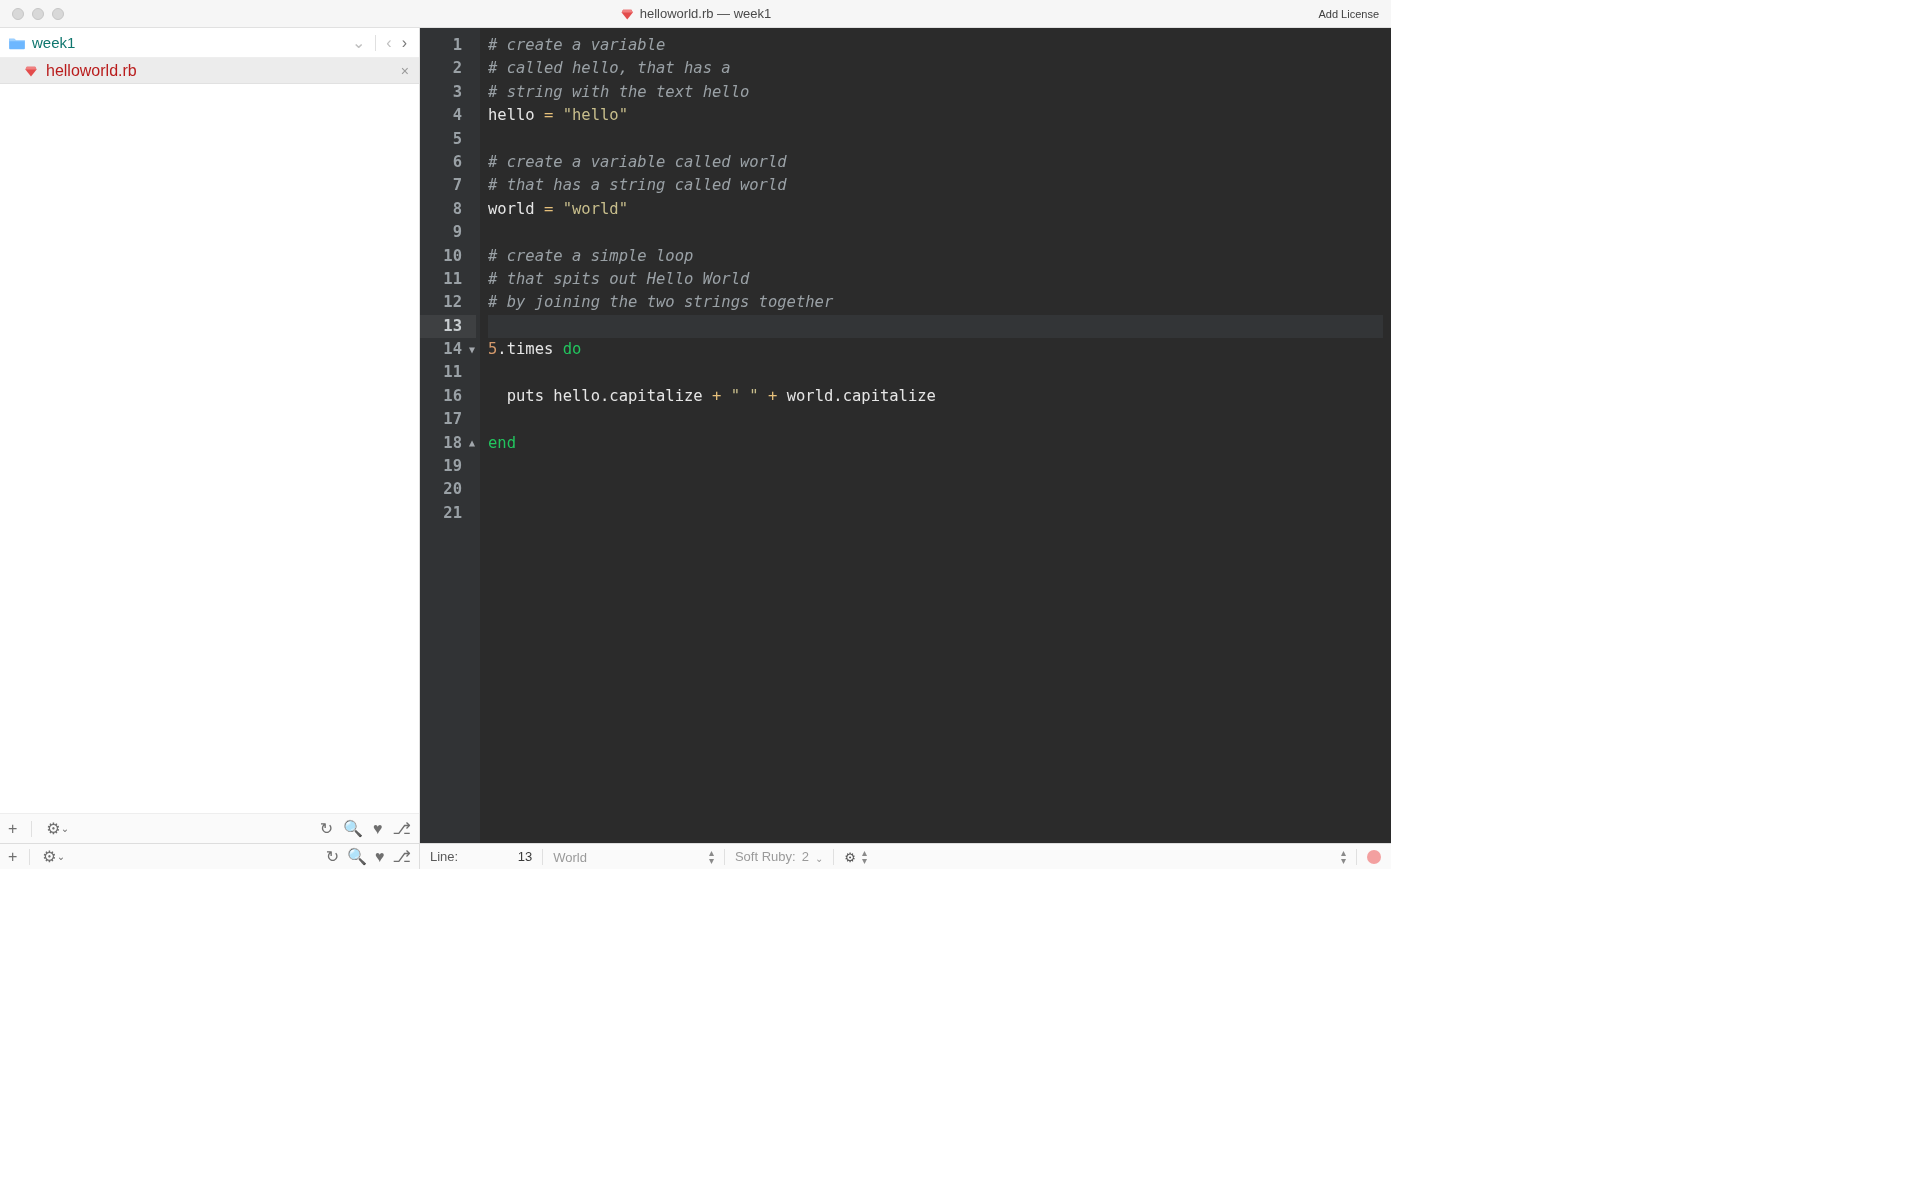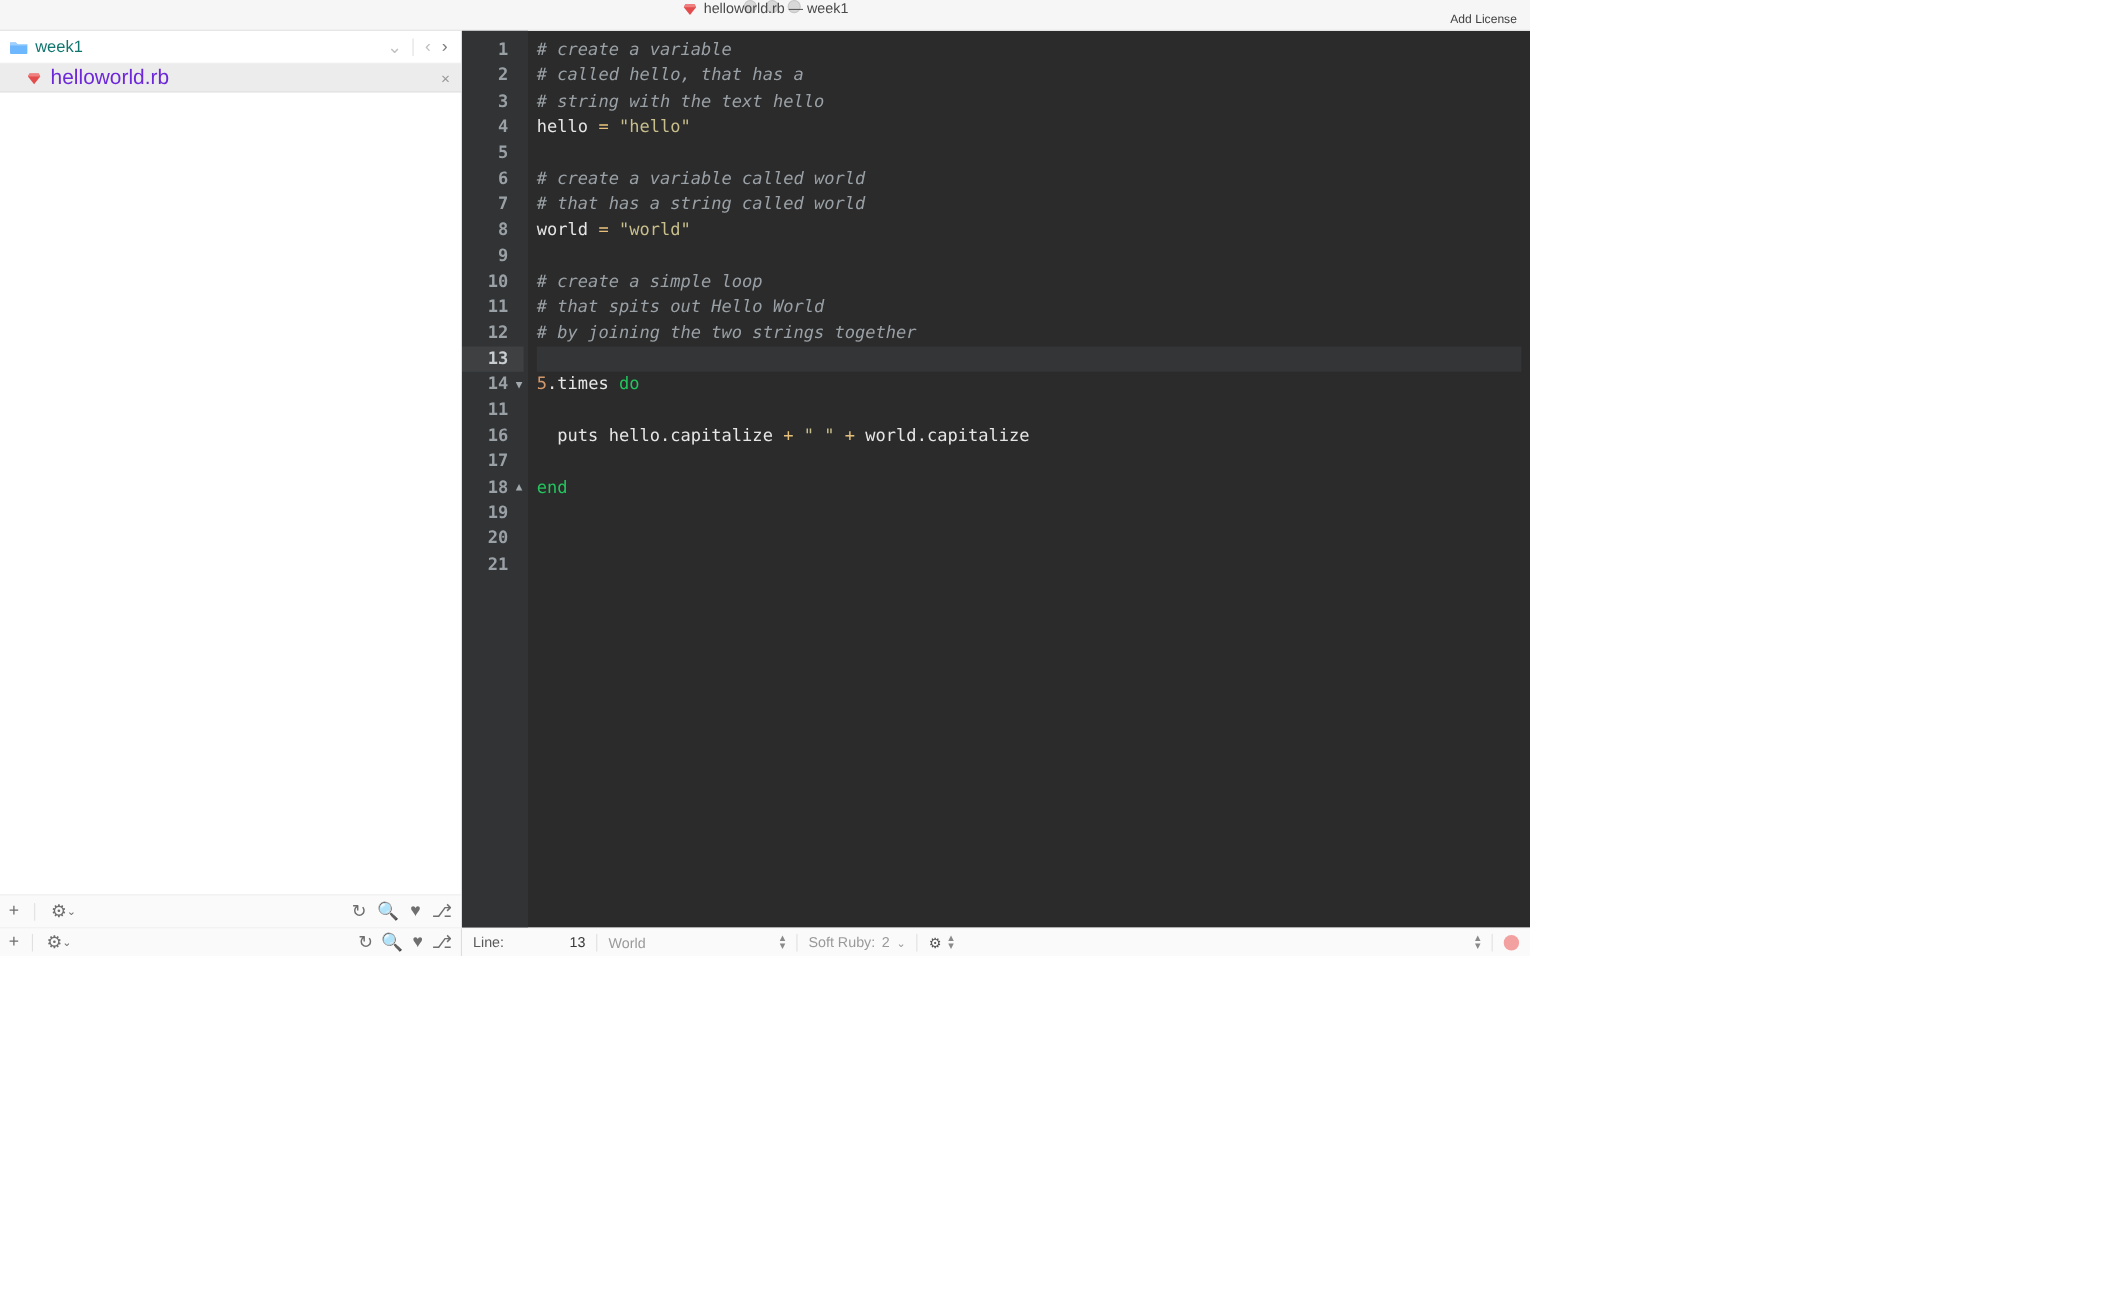--- a/index.html
+++ b/index.html
@@ -12,21 +12,20 @@
     }
 
     
     .title-bar {
       height: 28px;
       background: #f6f6f6;
       border-bottom: 1px solid #e1e1e1;
       display: flex;
       align-items: center;
       position: relative;
-      flex-direction: column;
     }
     .traffic-lights { display: flex; gap: 8px; padding-left: 12px; }
     .tl { width: 12px; height: 12px; border-radius: 50%; background: #d8d8d8; border: 1px solid #c6c6c6; }
     .title-center {
       position: absolute; left: 50%; transform: translateX(-50%);
       display: flex; align-items: center; gap: 6px;
       color: #4a4a4a; font-size: 13px;
     }
     .title-right {
       margin-left: auto; margin-right: 12px;
@@ -55,21 +54,21 @@
     .project-name { font-size: 15px; color: #0f766e; flex: 1; }
     .ph-controls { display: flex; align-items: center; gap: 2px; color: #9a9a9a; }
     .chev { padding: 0 4px; font-size: 16px; color: #c0c0c0; }
     .chev.enabled { color: #7a7a7a; }
     .sep-v { width: 1px; height: 16px; background: #e0e0e0; margin: 0 4px; }
     .file-row {
       height: 26px; display: flex; align-items: center;
       padding: 0 10px 0 24px; gap: 8px; background: #ececec;
       border-bottom: 1px solid #e1e1e1;
     }
-    .file-name { flex: 1; font-size: 19px; color: #6d28d9; }
+    .file-name { flex: 1; font-size: 16px; color: #b91c1c; }
     .close-x { color: #9a9a9a; font-size: 14px; }
 
     
     .sidebar-tools {
       margin-top: auto; height: 30px; display: flex; align-items: center;
       padding: 0 8px; gap: 10px; color: #6f6f6f; background: #fafafa;
       border-top: 1px solid #eee;
     }
     .sidebar-tools .spacer { flex: 1; }
     .tool { font-size: 16px; color: #6f6f6f; display: inline-flex; align-items: center; }

